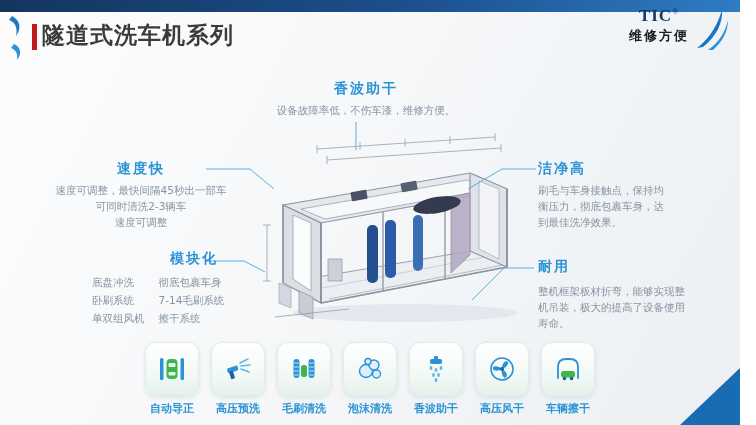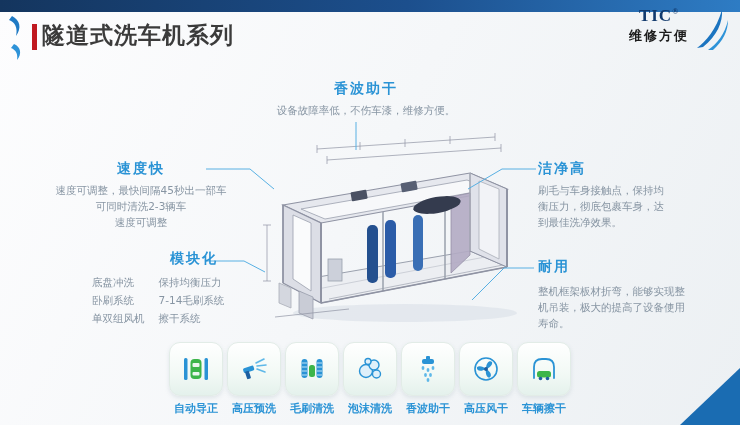--- a/index.html
+++ b/index.html
@@ -44,21 +44,21 @@
   .co-modular-title { left:170px; top:250px; }
   .co-modular-body {
     left:92px; top:276px; display:grid; grid-template-columns:auto auto;
     column-gap:14px; row-gap:4px; font-size:10.5px; color:#8795a3;
   }
   .co-durable-title { left:538px; top:258px; }
   .co-durable-body { left:538px; top:284px; width:150px; font-size:10.5px; color:#8795a3; line-height:1.5; }
 
   .features-row {
     position:absolute; left:0; right:0; top:342px; display:flex;
-    justify-content:center; gap:0; z-index:3;
+    justify-content:center; gap:8px; z-index:3;
   }
   .feature { width:58px; text-align:center; }
   .icon-box {
     width:54px; height:54px; margin:0 auto; border-radius:11px;
     background:linear-gradient(180deg,#ffffff 0%,#f2f9f5 60%,#e4f1ec 100%);
     border:1px solid #e2ece7; box-shadow:0 2px 4px rgba(120,150,160,.18);
     display:flex; align-items:center; justify-content:center;
   }
   .feature-label { margin-top:5px; font-size:11px; font-weight:bold; color:#2a93d5; white-space:nowrap; }
 </style>
@@ -174,21 +174,21 @@
   <div class="callout co-clean">
     <div class="callout-title">洁净高</div>
     <div class="callout-body">刷毛与车身接触点，保持均衡压力，彻底包裹车身，达到最佳洗净效果。</div>
   </div>
 
   <div class="callout co-modular-title">
     <div class="callout-title">模块化</div>
   </div>
   <div class="callout co-modular-body">
     <span>底盘冲洗</span>
-    <span>保持均衡压力</span>
+    <span>彻底包裹车身</span>
     <span>卧刷系统</span>
     <span>7-14毛刷系统</span>
     <span>单双组风机</span>
     <span>擦干系统</span>
   </div>
 
   <div class="callout co-durable-title">
     <div class="callout-title">耐用</div>
   </div>
   <div class="callout co-durable-body">整机框架板材折弯，能够实现整机吊装，极大的提高了设备使用寿命。</div>

